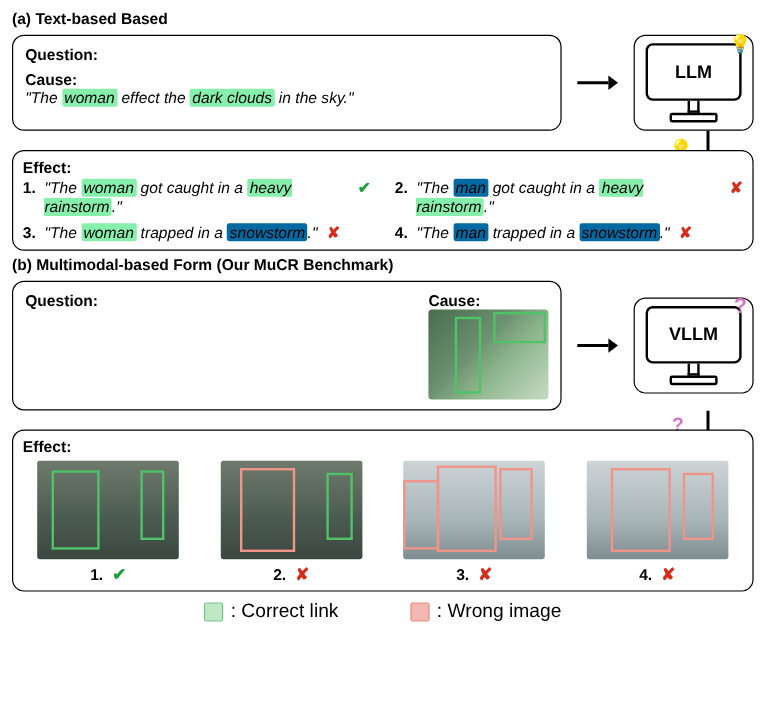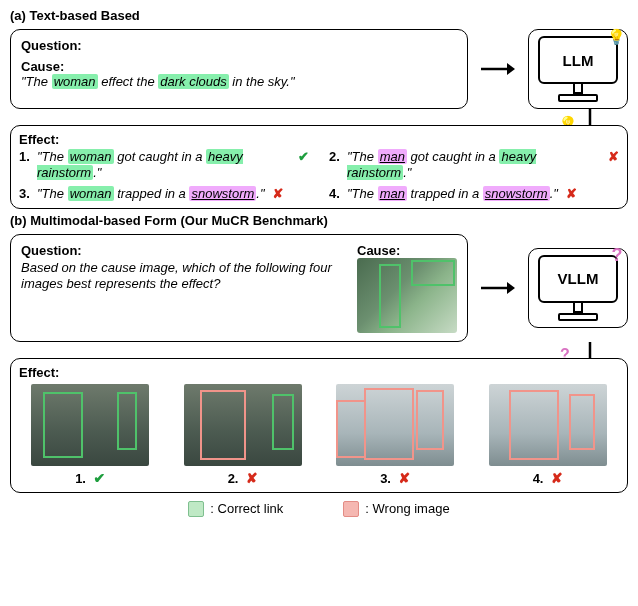--- a/index.html
+++ b/index.html
@@ -20,21 +20,21 @@
     position: relative;
     background: #fff;
   }
   .row { display: flex; align-items: stretch; gap: 8px; }
   .q-box { flex: 1; }
   .q-label { font-weight: 700; }
   .q-text { font-style: italic; margin-top: 2px; line-height: 1.25; }
   .cause-label { font-weight: 700; margin-top: 6px; }
   .cause-text { font-style: italic; }
   .hl-g { background: #86efac; padding: 0 2px; border-radius: 2px; }
-  .hl-r { background: #f0abfc; padding: 0 2px; border-radius: 2px; text-decoration: underline; }
+  .hl-r { background: #0369a1; padding: 0 2px; border-radius: 2px; }
   .model-box {
     width: 100px;
     display: flex;
     align-items: center;
     justify-content: center;
   }
   .computer {
     width: 80px;
     text-align: center;
   }
@@ -109,21 +109,21 @@
     background: linear-gradient(180deg, #cdd4d6 0%, #a8b5b9 60%, #7e8d90 100%);
   }
   .img-options { display: flex; justify-content: space-around; gap: 10px; margin-top: 4px; }
   .img-opt { text-align: center; }
   .img-opt .imgbox {
     width: 118px; height: 82px; border-radius: 2px; position: relative;
   }
   .img-opt .label { font-weight: 700; margin-top: 4px; }
   .img-opt .label .mark { margin-left: 4px; font-size: 14px; }
   .legend {
-    display: flex; justify-content: center; gap: 60px; margin: 8px 0 4px 0; font-size: 13px;
+    display: flex; justify-content: center; gap: 60px; margin: 8px 0 4px 0; font-size: 16px;
   }
   .legend .sw { display:inline-block; width: 16px; height: 16px; vertical-align: middle; margin-right: 6px; border-radius: 2px; }
   .legend .g { background:#bfe9c5; border:1px solid #7fbf8f; }
   .legend .r { background:#f5b7b1; border:1px solid #e38c85; }
   .arrow-down-wrap {
     position: absolute;
     right: 32px;
     width: 20px;
     height: 32px;
     top: 100%;
@@ -204,21 +204,20 @@
 </div>
 
 <div class="section-title" style="">(b) Multimodal-based Form (Our MuCR Benchmark)</div>
 
 <div style="position:relative;">
 <div class="row">
   <div class="box q-box">
     <div style="display:flex; gap:14px;">
       <div style="flex:1;">
         <div class="q-label">Question:</div>
-        <div class="q-text">Based on the cause image, which of the following four images best represents the effect?</div>
       </div>
       <div>
         <div class="q-label">Cause:</div>
         <div class="img-thumb" id="cause-img">
               <div class="bbox green" style="left: 22px; top: 6px; width: 22px; height: 64px;"></div>
               <div class="bbox green" style="left: 54px; top: 2px; width: 44px; height: 26px;"></div>
             </div>
       </div>
     </div>
   </div>

